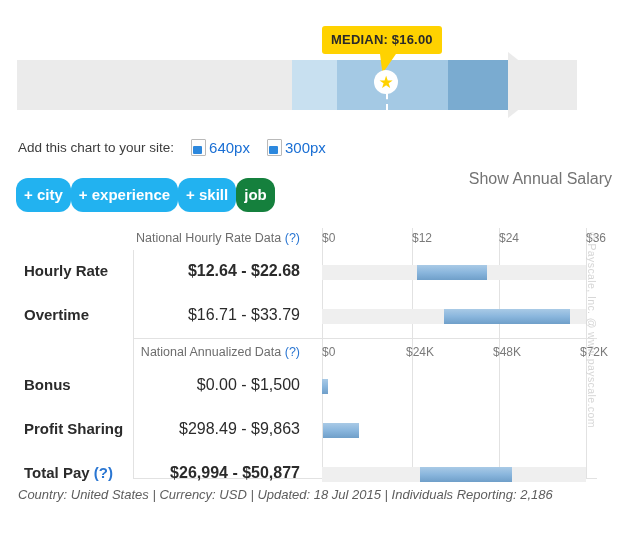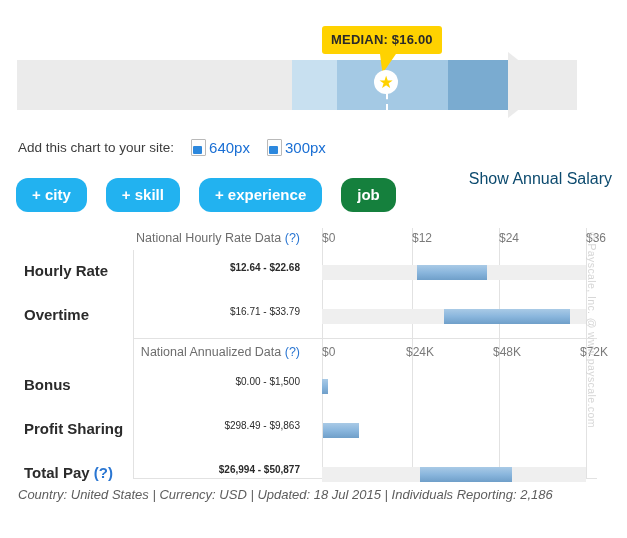--- a/index.html
+++ b/index.html
@@ -129,34 +129,33 @@
   }
   .filter-btn {
     border: none;
     border-radius: 12px;
     background: #22b2f0;
     color: #ffffff;
     font-family: "Liberation Sans", sans-serif;
     font-size: 15px;
     font-weight: bold;
     height: 34px;
-    padding: 0 16px;
-    margin-right: 19px;
+    padding: 0 8px;
     cursor: pointer;
     line-height: 34px;
   }
   .filter-btn.disabled {
     background: #15803d;
     color: #ffffff;
     cursor: default;
   }
   #annual-toggle {
     position: absolute;
     right: 15px; top: 170px;
-    color: #0c4a6e;
+    color: #737373;
     font-size: 16px;
     text-decoration: none;
   }
 
   
   #data-table {
     position: absolute;
     left: 17px; top: 228px;
     width: 580px;
   }
@@ -194,21 +193,21 @@
     position: absolute;
     left: 7px; top: 12px;
     font-size: 15px;
     font-weight: bold;
     color: #2b2b2b;
     white-space: nowrap;
   }
   .row .r-value {
     position: absolute;
     right: 297px; top: 12px;
-    font-size: 10px;
+    font-size: 16px;
     color: #2b2b2b;
     white-space: nowrap;
   }
   .row .r-value.bold { font-weight: bold; }
 
   .plot {
     position: absolute;
     left: 285px; top: 0;
     width: 295px; height: 44px;
   }
@@ -307,22 +306,22 @@
   </a>
   <span class="embed-gap"></span>
   <a class="embed-link" href="#">
     <span class="embed-icon"></span>
     <span>300px</span>
   </a>
 </div>
 
 <div id="filter-row">
   <button class="filter-btn">+ city</button>
+  <button class="filter-btn">+ experience</button>
   <button class="filter-btn">+ skill</button>
-  <button class="filter-btn">+ experience</button>
   <button class="filter-btn disabled">job</button>
 </div>
 <a id="annual-toggle" href="#">Show Annual Salary</a>
 
 <div id="data-table">
 
   <div id="grid-layer">
     <div class="gridline" style="left:20px;"></div>
     <div class="gridline" style="left:110px;"></div>
     <div class="gridline" style="left:197px;"></div>

